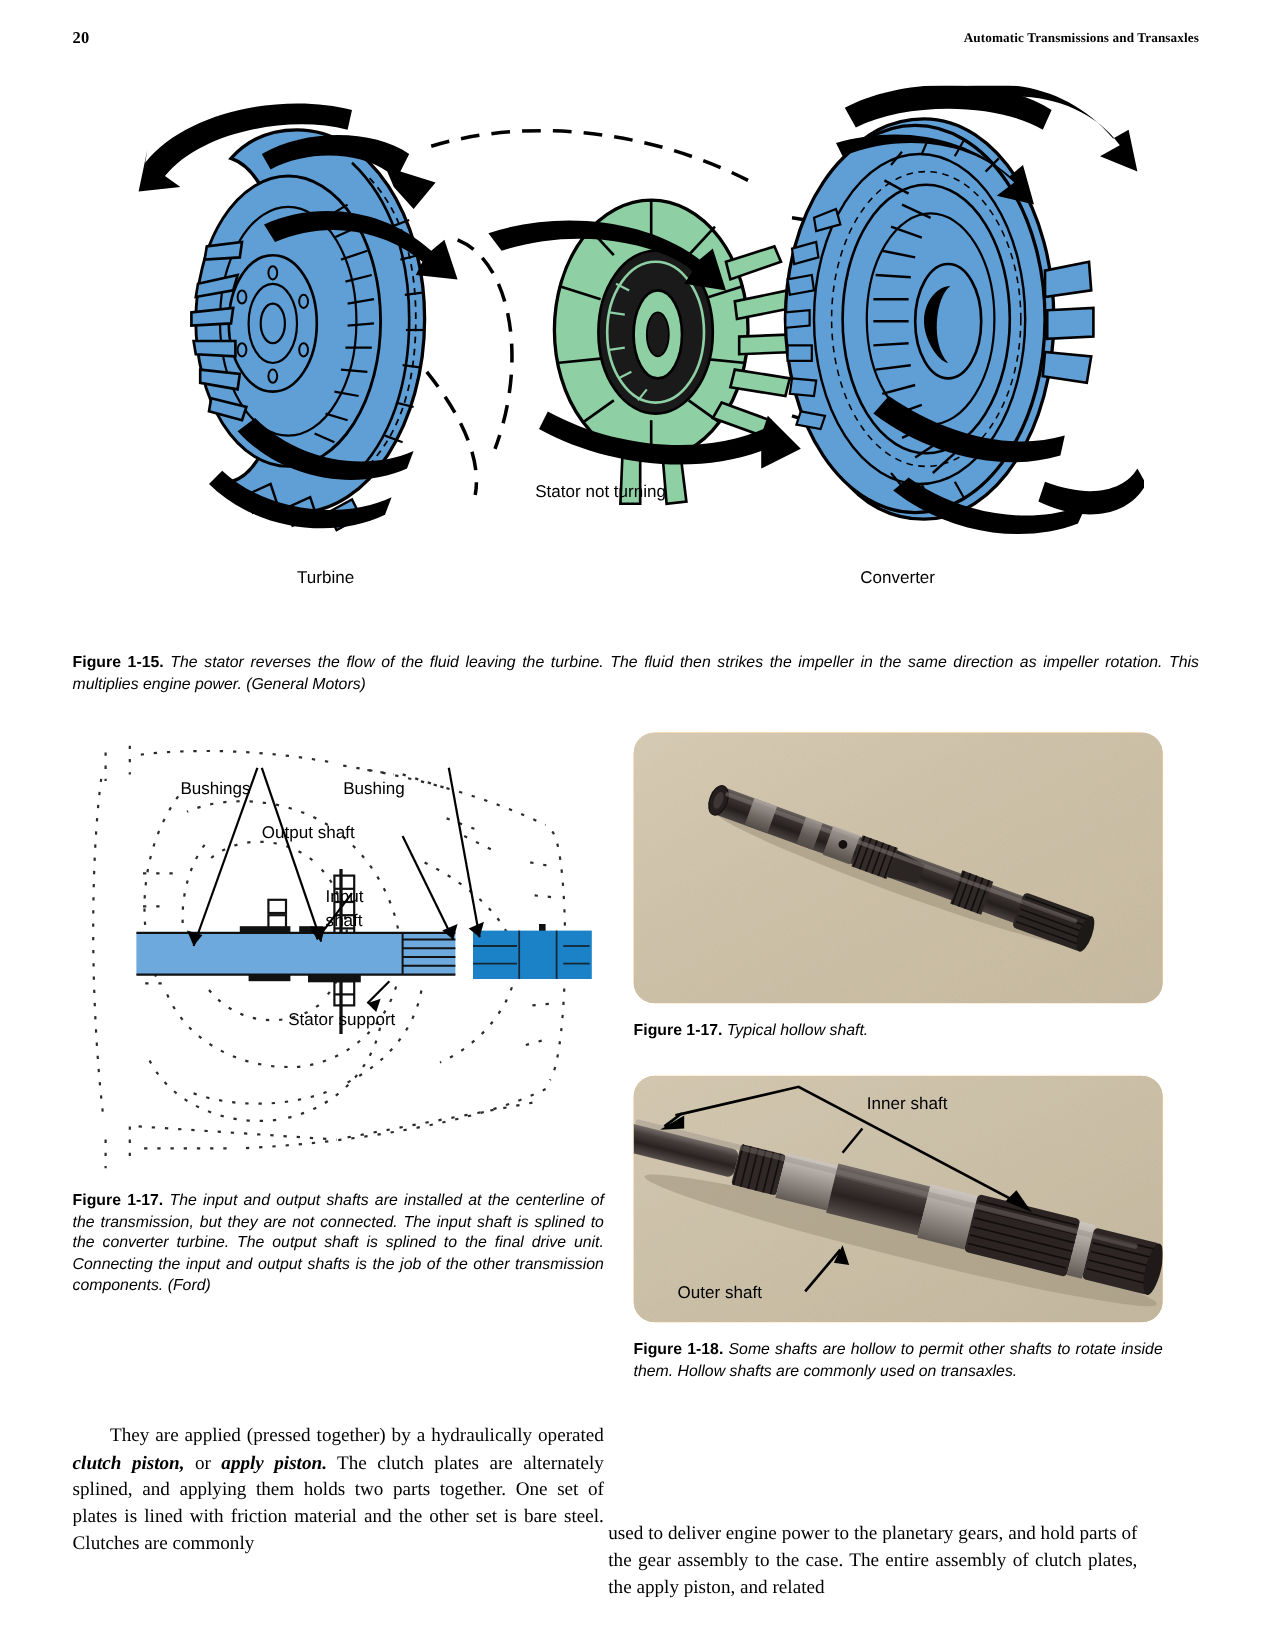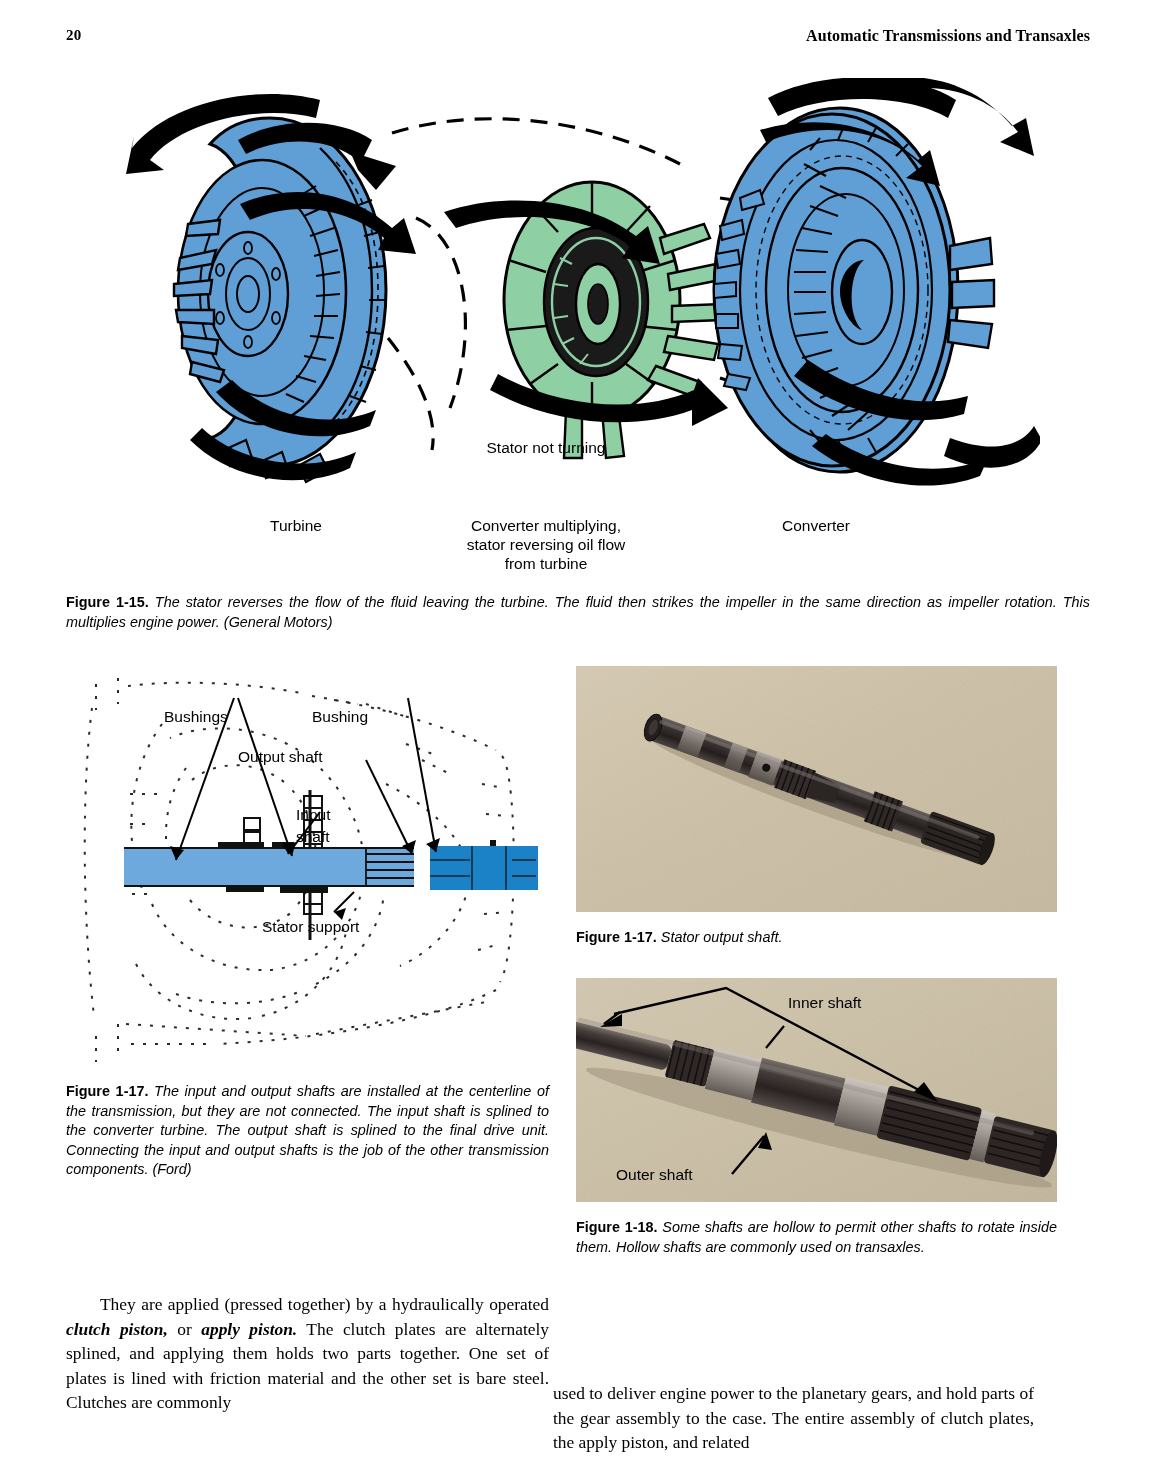--- a/index.html
+++ b/index.html
@@ -32,21 +32,21 @@
     font-weight: bold;
     font-size: 15px;
     letter-spacing: 0.2px;
   }
   .head-title {
     position: absolute;
     right: 0;
     top: 0;
     font-family: "Liberation Serif", serif;
     font-weight: bold;
-    font-size: 16px;
+    font-size: 12px;
     letter-spacing: 0.1px;
     white-space: nowrap;
   }
 
   
   .fig15-art {
     position: absolute;
     left: 120px;
     top: 78px;
     width: 920px;
@@ -100,20 +100,21 @@
     width: 490px;
     height: 400px;
   }
   .fig16-art svg { display: block; }
 
   
   .photo {
     position: absolute;
     overflow: hidden;
     background: #fdba74;
+    border-radius: 19px;
   }
   .photo17 { left: 576px; top: 666px; width: 481px; height: 246px; }
   .photo18 { left: 576px; top: 978px; width: 481px; height: 224px; }
   .photo svg { display: block; }
 
   
   .bodycol {
     position: absolute;
     font-family: Liberation Serif, serif;
     font-size: 17.4px;
@@ -347,23 +348,20 @@
     <path d="M688,282 C740,318 800,332 848,318 L844,336 C790,352 724,336 674,298 Z"></path>
     <path d="M706,356 C756,392 822,400 868,380 L860,398 C808,418 740,406 692,368 Z"></path>
     <path d="M830,360 C872,376 902,368 914,348 L922,362 C906,392 866,398 824,378 Z"></path>
   </g>
 </svg>
 </div>
 
 <div class="fig15-labels">
   <div class="lbl lbl-stator">Stator not turning</div>
   <div class="lbl lbl-turbine">Turbine</div>
-  <div class="lbl lbl-conv">Converter multiplying,
-stator reversing oil flow
-from turbine</div>
   <div class="lbl lbl-imp">Converter</div>
 </div>
 
 <div class="caption cap15"><b>Figure 1-15.</b><span> The stator reverses the flow of the fluid leaving the turbine. The fluid then strikes the impeller in the same direction as impeller rotation. This multiplies engine power. (General Motors)</span></div>
 
 <div class="fig16-art">
 <svg width="490" height="400" viewBox="0 0 490 400" xmlns="http://www.w3.org/2000/svg">
 
   <g fill="none" stroke="#1a1a1a" stroke-width="2" stroke-linecap="butt" stroke-dasharray="3 9" opacity="0.92">
     <path d="M30,20 L30,46"></path>
@@ -580,21 +578,21 @@
         <path d="M358,132 L420,132"></path>
       </g>
       <ellipse cx="421" cy="121" rx="6" ry="17" fill="#1d1917"></ellipse>
     </g>
 
     <rect x="70" y="111" width="340" height="4" fill="#8e8682" opacity="0.45" rx="2"></rect>
   </g>
 </svg>
 </div>
 
-<div class="caption cap17"><b>Figure 1-17.</b><span> Stator output shaft.</span></div>
+<div class="caption cap17"><b>Figure 1-17.</b><span> Typical hollow shaft.</span></div>
 
 <div class="photo photo18">
 <svg width="481" height="224" viewBox="0 0 481 224" xmlns="http://www.w3.org/2000/svg">
   <defs>
     <linearGradient id="conc18" x1="0" y1="0" x2="1" y2="1">
       <stop offset="0%" stop-color="#d3c7af"></stop>
       <stop offset="50%" stop-color="#cbbfa5"></stop>
       <stop offset="100%" stop-color="#c2b69c"></stop>
     </linearGradient>
     <linearGradient id="steel18" x1="0" y1="0" x2="0" y2="1">

